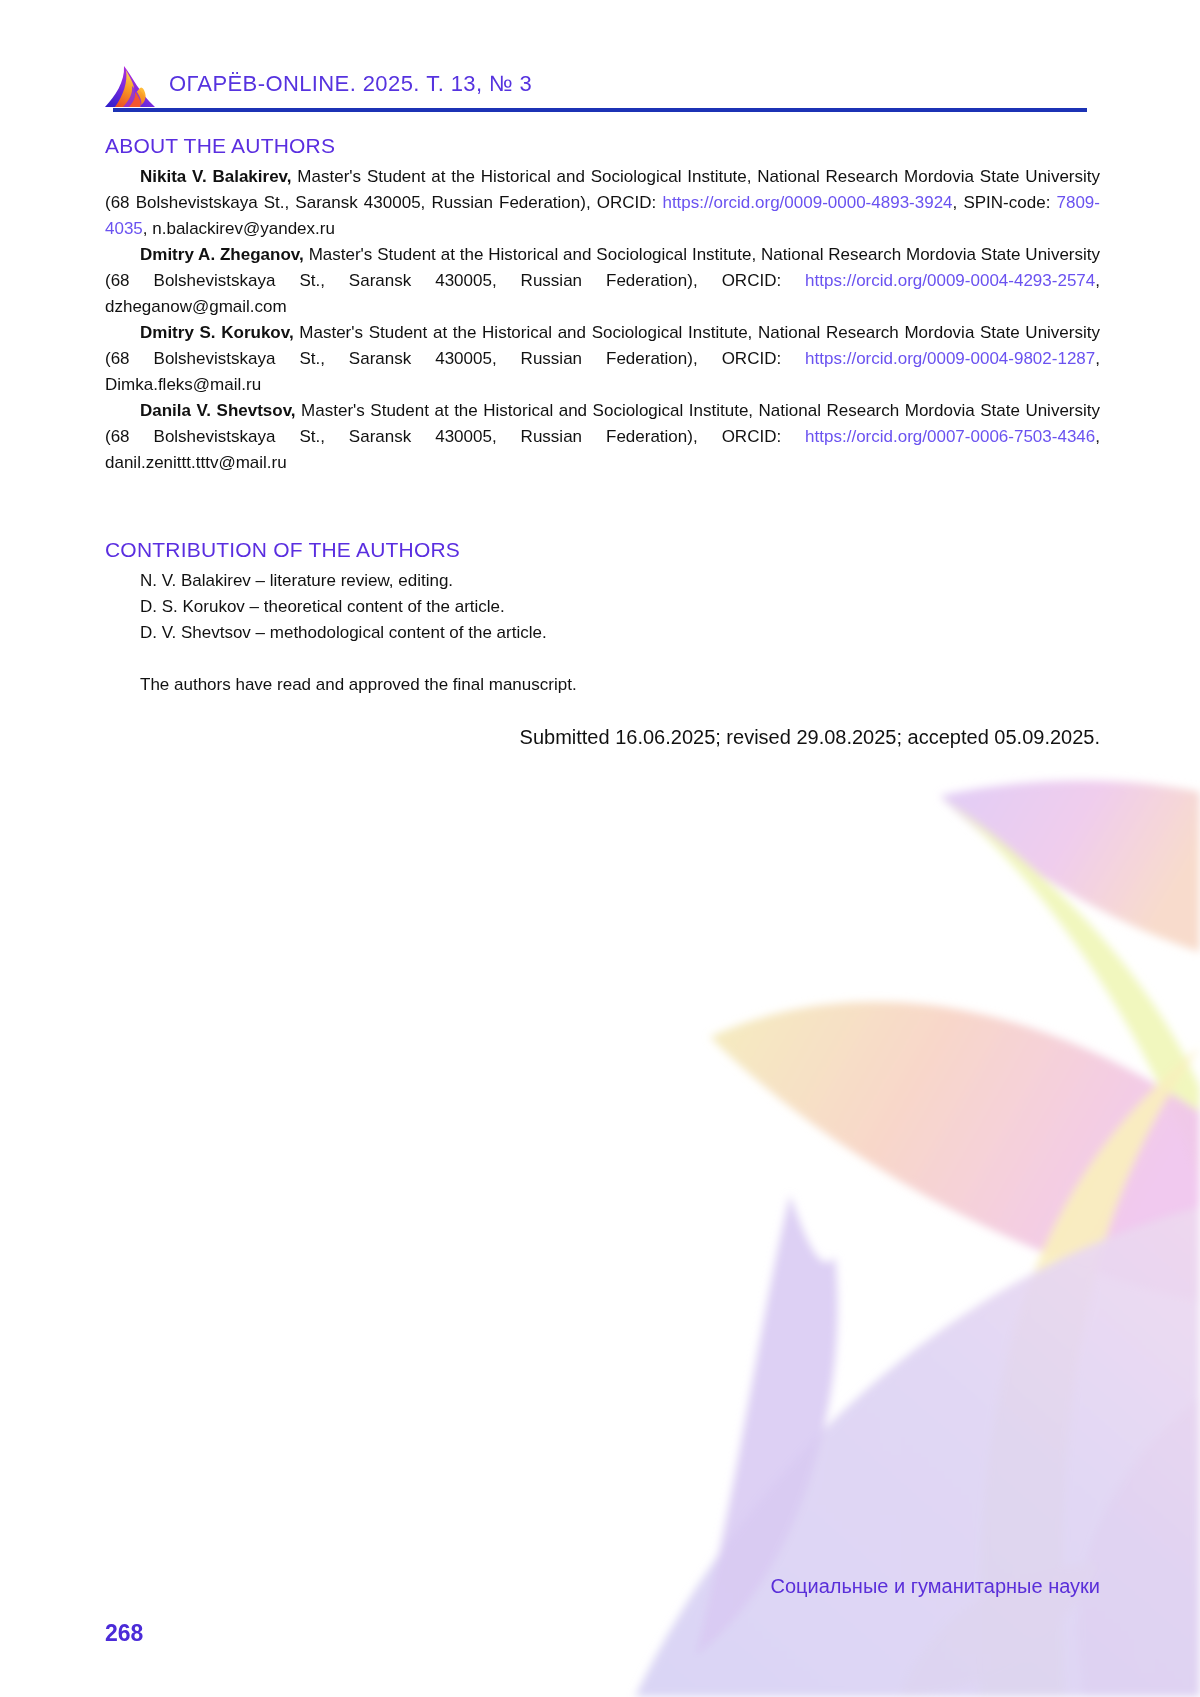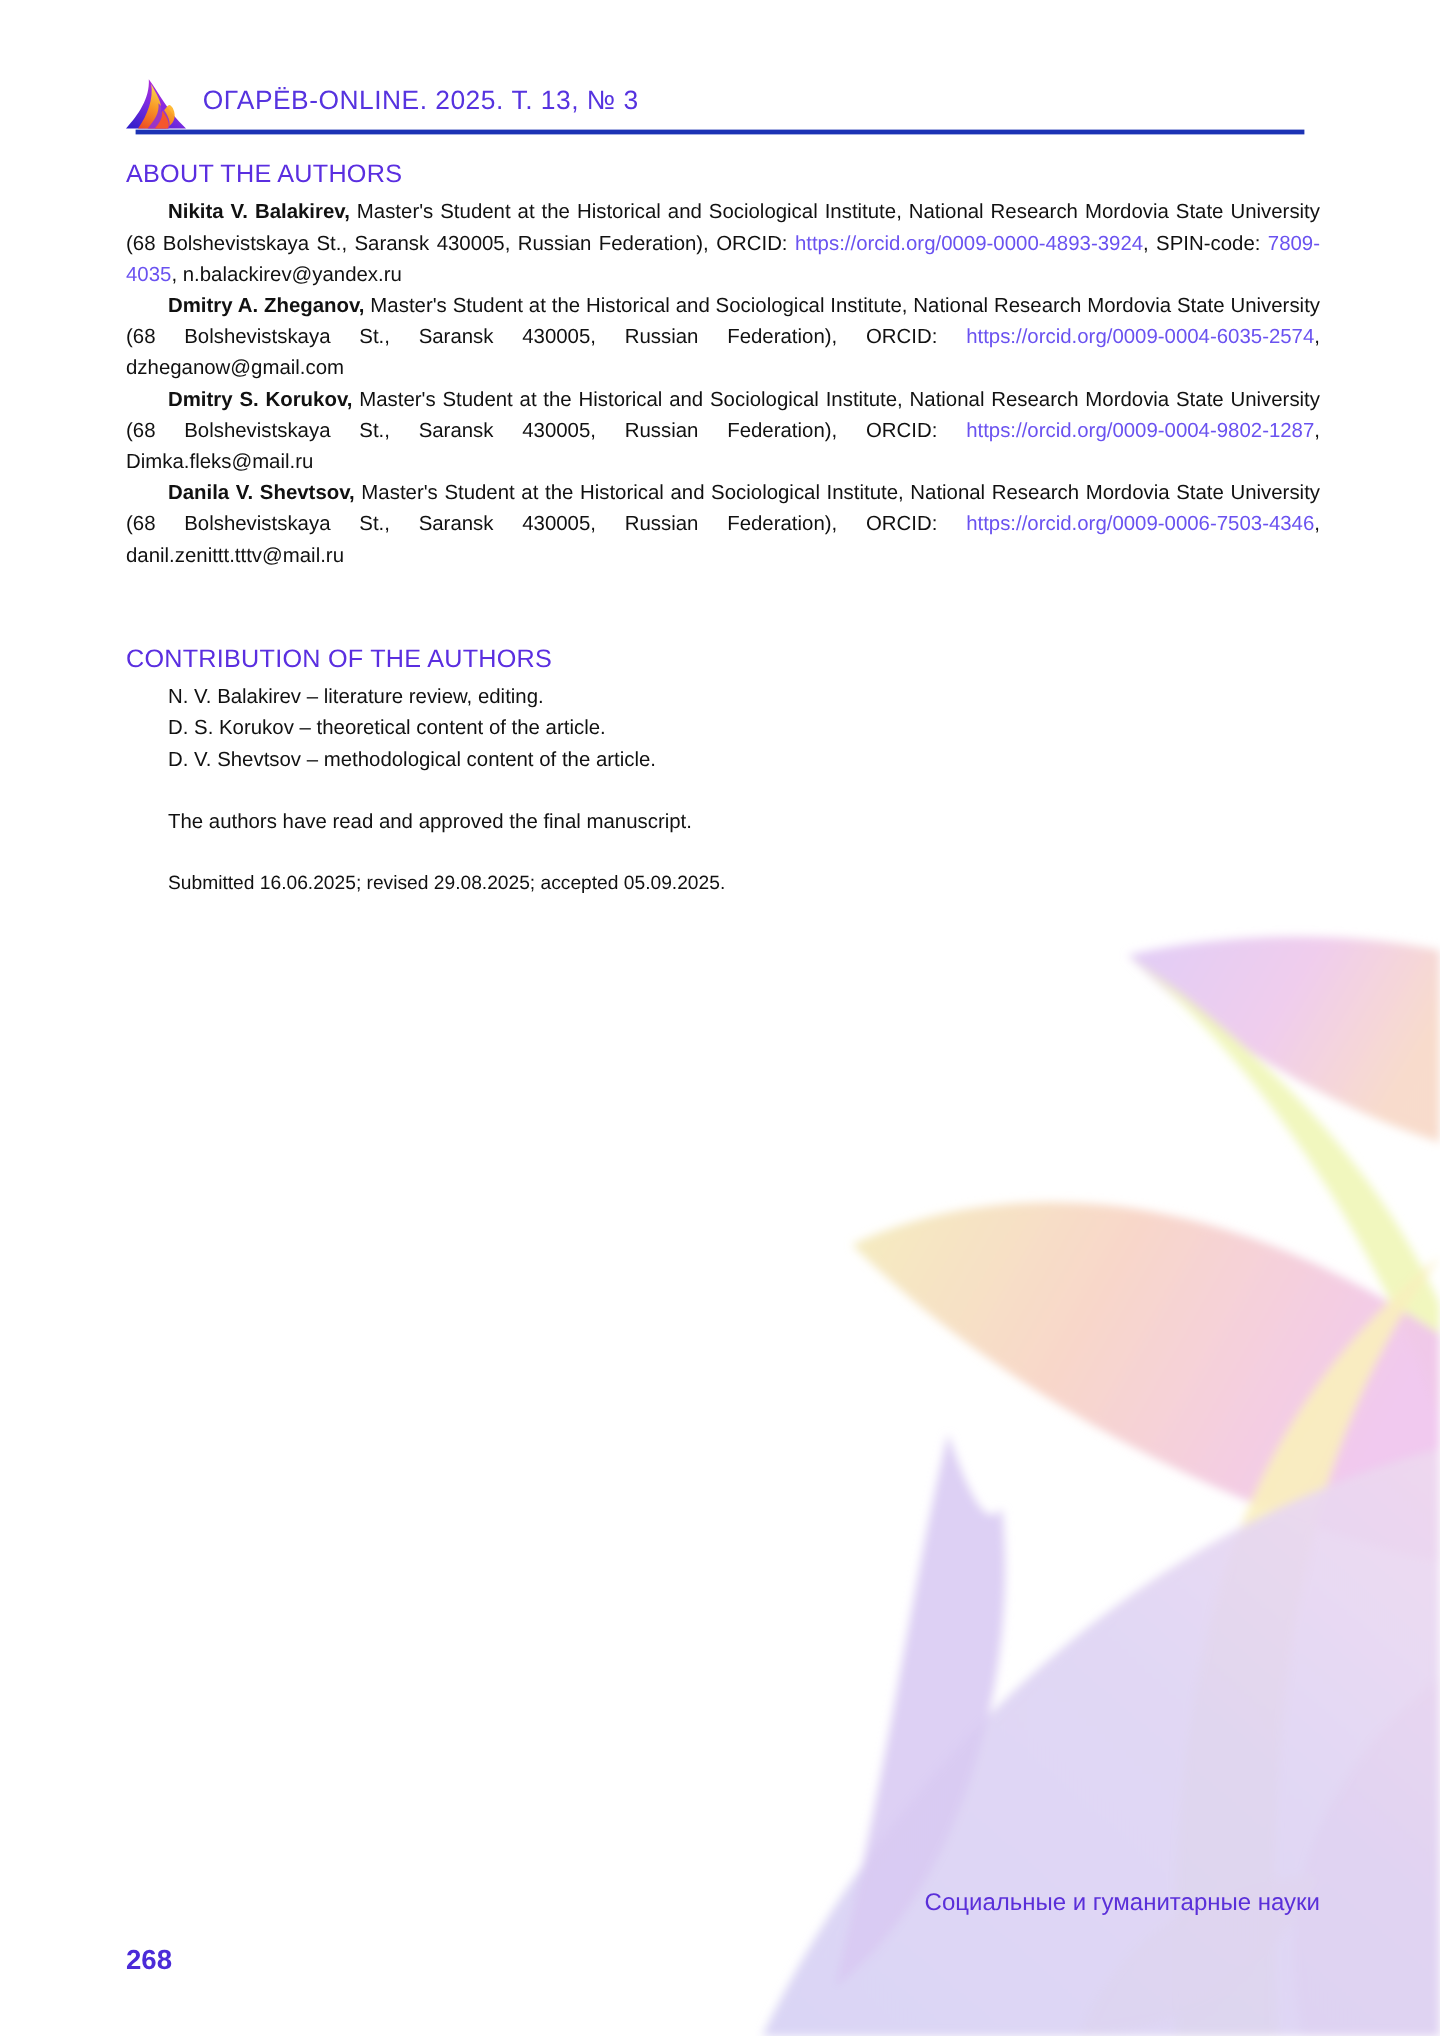--- a/index.html
+++ b/index.html
@@ -21,21 +21,21 @@
   .section-heading { margin:0 0 6px 0; font-size:21px; font-weight:normal; color:#5A2EE0;
                      letter-spacing:0.2px; }
   p.author { margin:0; text-indent:35px; text-align:justify; font-size:17px;
              line-height:26px; color:#111111; }
   p.author b { font-weight:bold; }
   .link { color:#6A52F0; text-decoration:none; cursor:pointer; }
   
   .contribution { position:absolute; left:105px; right:100px; top:538px; z-index:2; }
   .contrib-item { padding-left:35px; font-size:17px; line-height:26px; }
   .contrib-note { padding-left:35px; font-size:17px; line-height:26px; margin-top:26px; }
-  .contrib-dates { padding-left:35px; font-size:16px; line-height:26px; margin-top:26px; }
+  .contrib-dates { padding-left:35px; font-size:20px; line-height:26px; margin-top:26px;text-align:right; }
   
   .page-number { position:absolute; left:105px; top:1620px; font-size:23px; font-weight:bold;
                  color:#4B2BD8; z-index:2; }
   .footer-section { position:absolute; right:100px; top:1575px; font-size:20px;
                     color:#5A2FD9; z-index:2; }
 </style>
 </head>
 <body>
 
 <div class="page">
@@ -97,29 +97,29 @@
   <div class="header-rule"></div>
 
   <div class="about">
     <h1 class="section-heading">ABOUT THE AUTHORS</h1>
 
     <p class="author">
       <b>Nikita V. Balakirev,</b><span> Master's Student at the Historical and Sociological Institute, National Research Mordovia State University (68 Bolshevistskaya St., Saransk 430005, Russian Federation), ORCID: </span><a class="link">https://orcid.org/0009-0000-4893-3924</a><span>, SPIN-code: </span><a class="link">7809-4035</a><span>, n.balackirev@yandex.ru</span>
     </p>
 
     <p class="author">
-      <b>Dmitry A. Zheganov,</b><span> Master's Student at the Historical and Sociological Institute, National Research Mordovia State University (68 Bolshevistskaya St., Saransk 430005, Russian Federation), ORCID: </span><a class="link">https://orcid.org/0009-0004-6035-2574</a><span>, dzheganow@gmail.com</span>
+      <b>Dmitry A. Zheganov,</b><span> Master's Student at the Historical and Sociological Institute, National Research Mordovia State University (68 Bolshevistskaya St., Saransk 430005, Russian Federation), ORCID: </span><a class="link">https://orcid.org/0009-0004-4293-2574</a><span>, dzheganow@gmail.com</span>
     </p>
 
     <p class="author">
       <b>Dmitry S. Korukov,</b><span> Master's Student at the Historical and Sociological Institute, National Research Mordovia State University (68 Bolshevistskaya St., Saransk 430005, Russian Federation), ORCID: </span><a class="link">https://orcid.org/0009-0004-9802-1287</a><span>, Dimka.fleks@mail.ru</span>
     </p>
 
     <p class="author">
-      <b>Danila V. Shevtsov,</b><span> Master's Student at the Historical and Sociological Institute, National Research Mordovia State University (68 Bolshevistskaya St., Saransk 430005, Russian Federation), ORCID: </span><a class="link">https://orcid.org/0009-0006-7503-4346</a><span>, danil.zenittt.tttv@mail.ru</span>
+      <b>Danila V. Shevtsov,</b><span> Master's Student at the Historical and Sociological Institute, National Research Mordovia State University (68 Bolshevistskaya St., Saransk 430005, Russian Federation), ORCID: </span><a class="link">https://orcid.org/0007-0006-7503-4346</a><span>, danil.zenittt.tttv@mail.ru</span>
     </p>
   </div>
 
   <div class="contribution">
     <h1 class="section-heading">CONTRIBUTION OF THE AUTHORS</h1>
     <div class="contrib-item">N. V. Balakirev – literature review, editing.</div>
     <div class="contrib-item">D. S. Korukov – theoretical content of the article.</div>
     <div class="contrib-item">D. V. Shevtsov – methodological content of the article.</div>
     <div class="contrib-note">The authors have read and approved the final manuscript.</div>
     <div class="contrib-dates">Submitted 16.06.2025; revised 29.08.2025; accepted 05.09.2025.</div>

